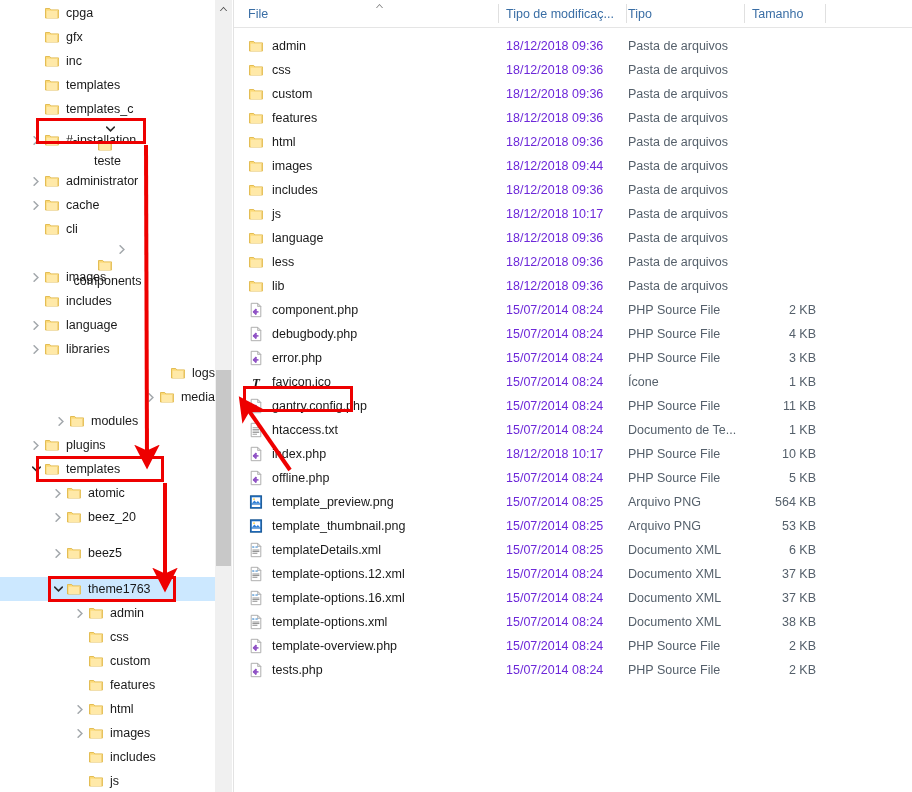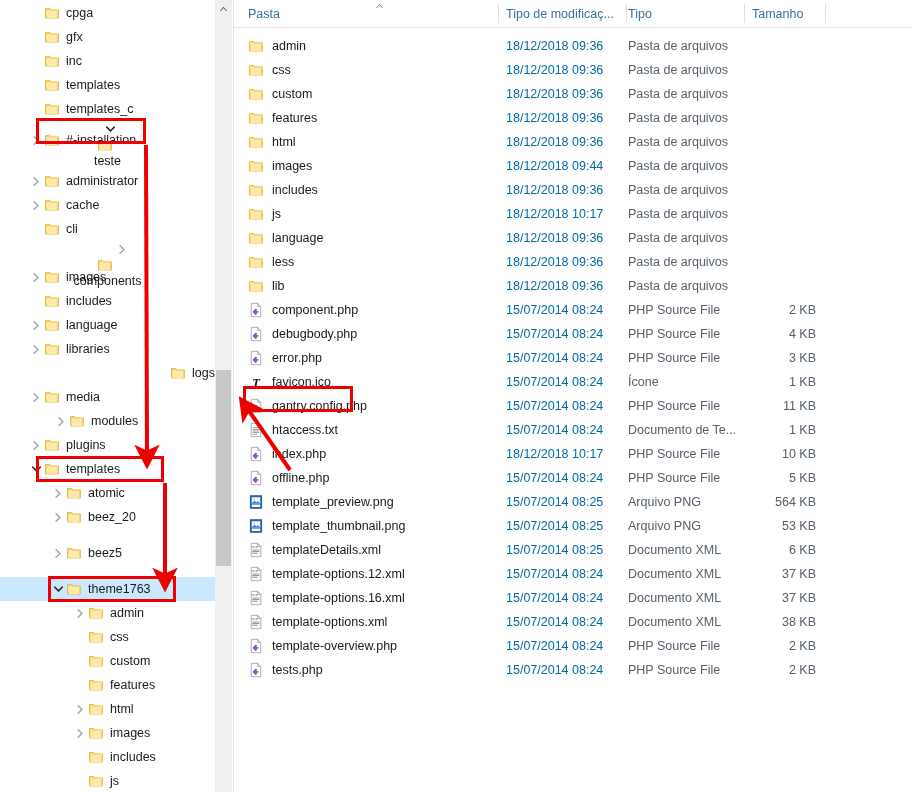--- a/index.html
+++ b/index.html
@@ -95,21 +95,21 @@
     position:absolute;left:14px;top:0;height:24px;
     display:flex;align-items:center;
   }
   .row .fico{width:16px;height:16px;flex:0 0 16px;margin-right:8px;}
   .row .fico svg{display:block;}
   .row .nm{font-size:12.5px;color:#1a1a1a;white-space:nowrap;line-height:16px;}
 
   .row .cell-date{
     position:absolute;left:272px;top:0;height:24px;
     display:flex;align-items:center;
-    font-size:12.5px;color:#0369a1;white-space:nowrap;
+    font-size:12.5px;color:#6d28d9;white-space:nowrap;
   }
   .row .cell-type{
     position:absolute;left:394px;top:0;height:24px;
     display:flex;align-items:center;
     font-size:12.5px;color:#55606b;white-space:nowrap;
   }
   .row .cell-size{
     position:absolute;left:432px;top:0;width:150px;height:24px;
     display:flex;align-items:center;justify-content:flex-end;
     font-size:12.5px;color:#55606b;white-space:nowrap;
@@ -329,21 +329,21 @@
       <span class="chev empty" style="margin-left: 28px;"></span>
       <span class="folder-ico">
         <svg width="16" height="16" viewBox="0 0 16 16">
           <path d="M1.5 3.5 h4.2 l1.1 1.4 h7.7 v8.1 h-13 z" fill="#fcd975" stroke="#e0b84a" stroke-width="0.9"></path>
           <path d="M2.6 5.6 h11.5 v7.4 h-11.5 z" fill="#ffe9a8"></path>
           <path d="M13.2 5.6 h0.9 v7.4 h-0.9 z" fill="#f2cf78"></path>
         </svg>
       </span>
       <span class="tree-label">logs</span>
     </div>
-    <div class="tree-item" style="top: 385px;">
+    <div class="tree-item" style="top: 385px; justify-content: flex-end;">
       <span class="chev collapsed" style="margin-left: 28px;">
         <svg width="6" height="9" viewBox="0 0 6 9">
           <path d="M1.1 0.7 L4.9 4.5 L1.1 8.3" fill="none" stroke="#a3a8ac" stroke-width="1.5" stroke-linecap="round"></path>
         </svg>
       </span>
       <span class="folder-ico">
         <svg width="16" height="16" viewBox="0 0 16 16">
           <path d="M1.5 3.5 h4.2 l1.1 1.4 h7.7 v8.1 h-13 z" fill="#fcd975" stroke="#e0b84a" stroke-width="0.9"></path>
           <path d="M2.6 5.6 h11.5 v7.4 h-11.5 z" fill="#ffe9a8"></path>
           <path d="M13.2 5.6 h0.9 v7.4 h-0.9 z" fill="#f2cf78"></path>
@@ -579,21 +579,21 @@
       <path d="M4.5 0.8 L8.2 5 L7.2 5 L4.5 2 L1.8 5 L0.8 5 Z" fill="#4d4d4d"></path>
     </svg>
   </div>
   <div id="side-scroll-thumb"></div>
 </div>
 
 <div id="pane-divider"></div>
 
 <div id="listpane">
   <div id="colheader">
-      <div class="hdr" style="left: 14px;">Pasta</div>
+      <div class="hdr" style="left: 14px;">File</div>
       <div class="sortcaret" style="left: 139px;">
         <svg width="9" height="6" viewBox="0 0 9 6">
           <path d="M4.5 0.9 L8.0 4.9 L7.1 4.9 L4.5 2.1 L1.9 4.9 L1.0 4.9 Z" fill="#6f6f6f"></path>
         </svg>
       </div>
       <div class="hdr" style="left: 272px;">Tipo de modificaç...</div>
       <div class="hdr" style="left: 394px;">Tipo</div>
       <div class="hdr" style="left: 518px;">Tamanho</div>
       <div class="sep" style="left: 264px;"></div>
       <div class="sep" style="left: 392px;"></div>

